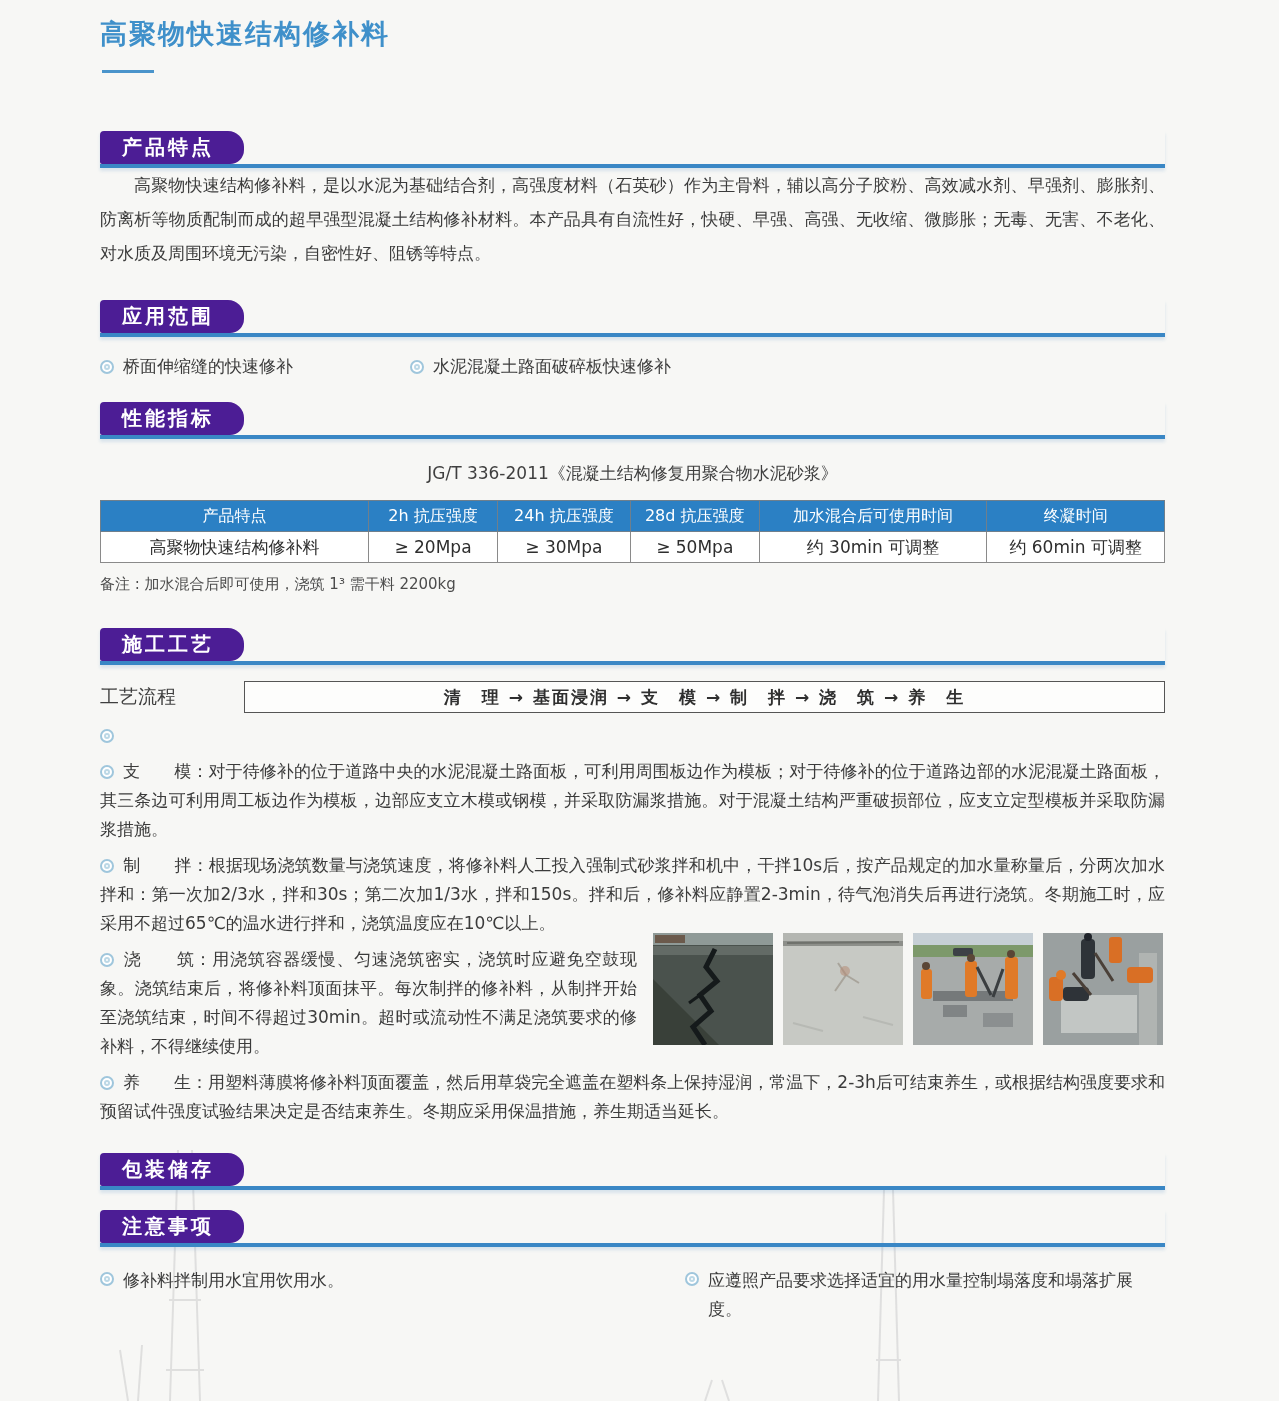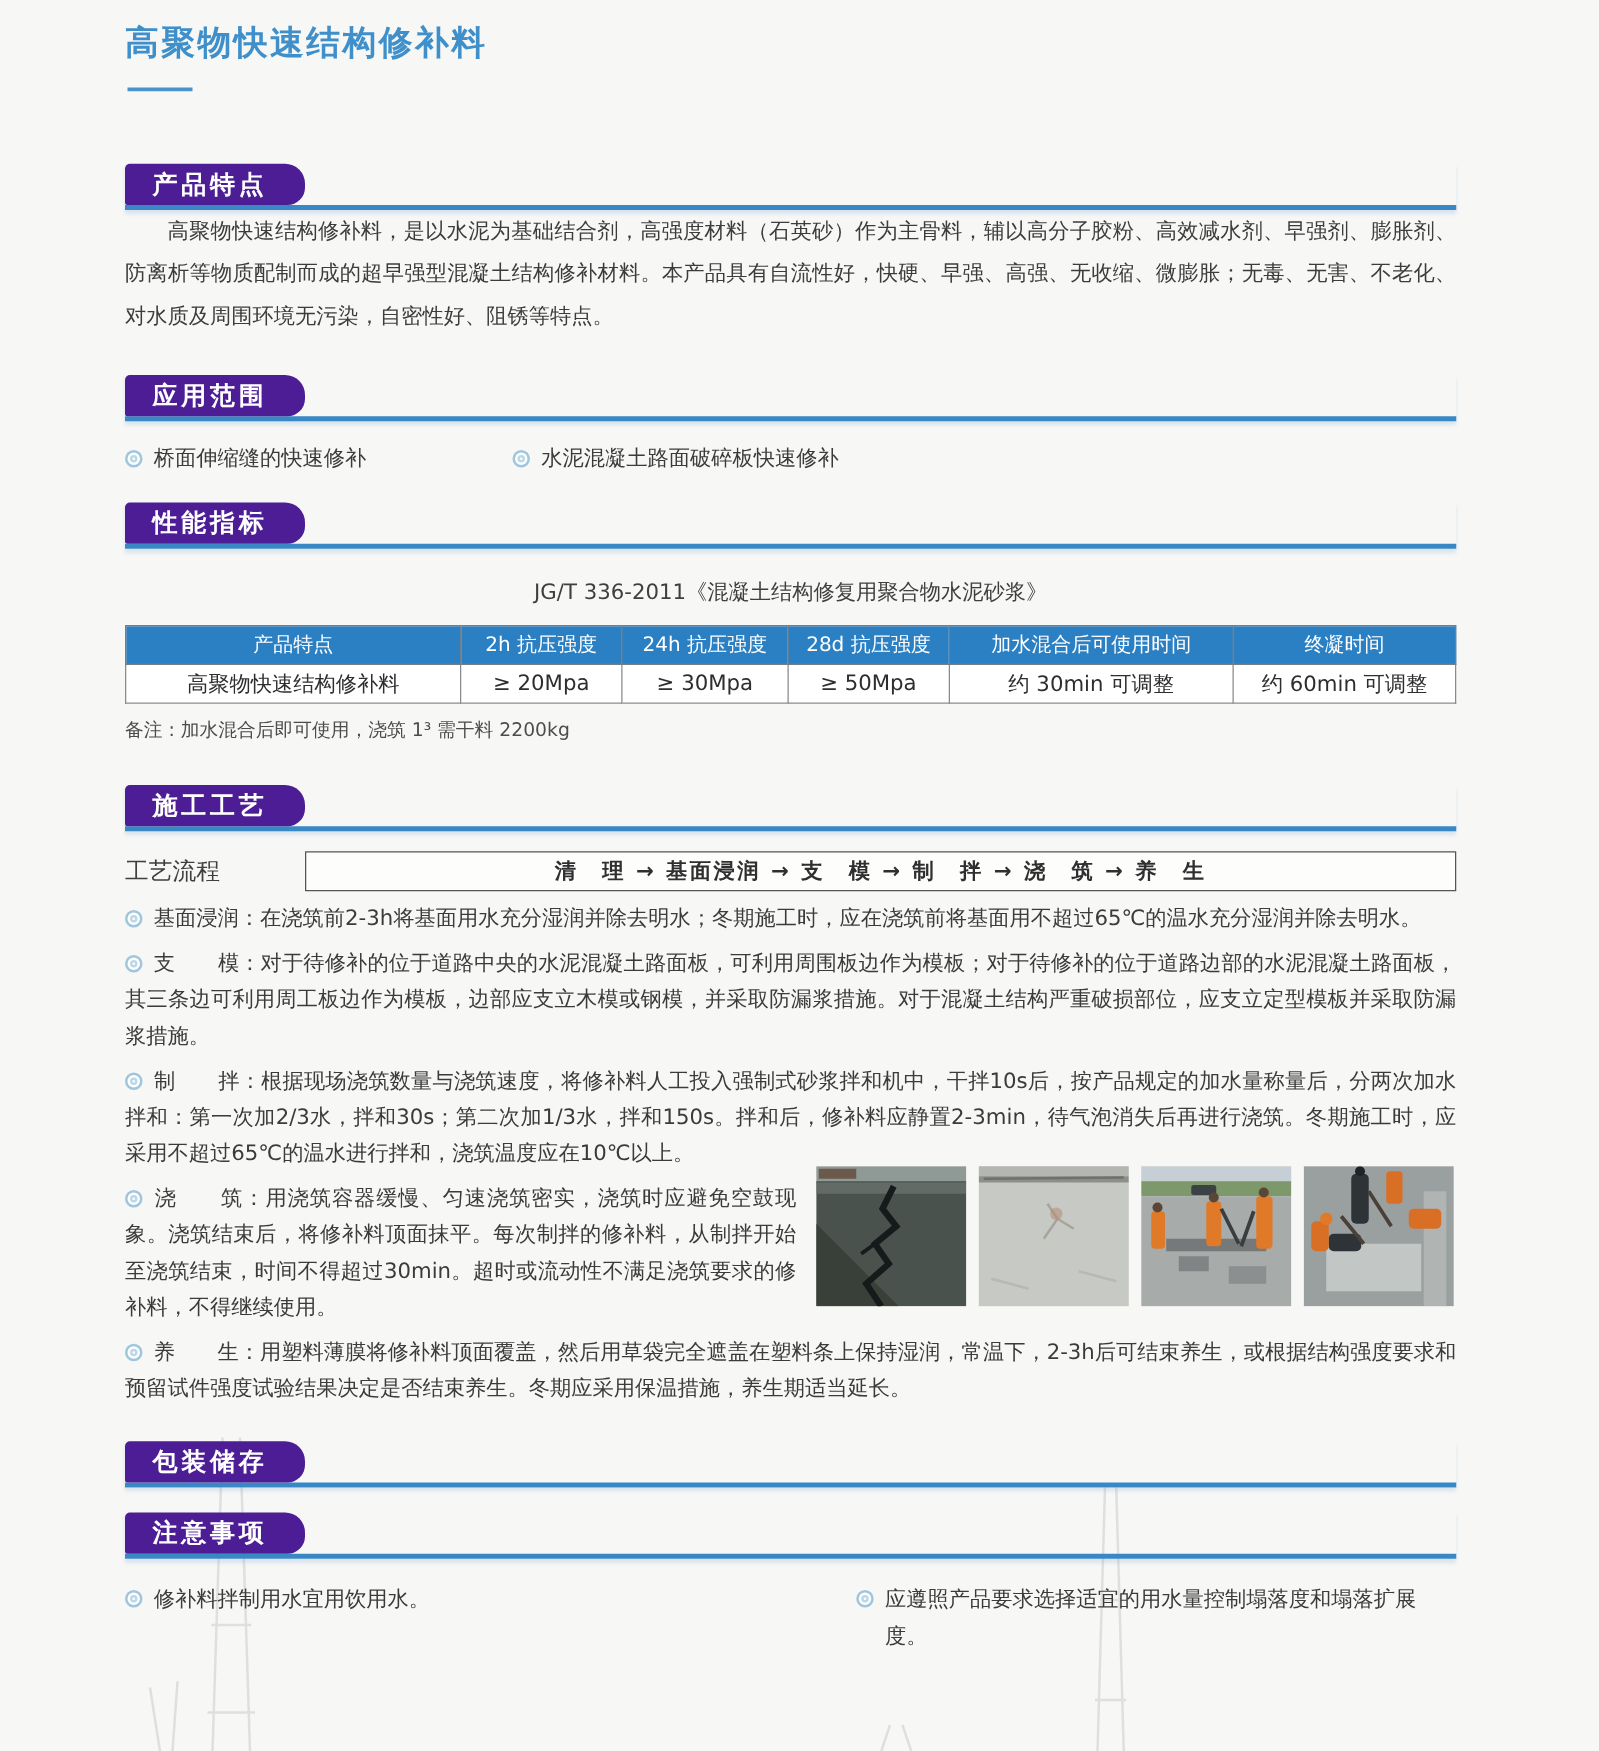--- a/index.html
+++ b/index.html
@@ -189,21 +189,21 @@
   <div class="section-header mt36">
     <span class="section-tab">施工工艺</span>
   </div>
 
   <div class="flow-row">
     <span class="flow-label">工艺流程</span>
     <div class="flow-box">清　理 → 基面浸润 → 支　模 → 制　拌 → 浇　筑 → 养　生</div>
   </div>
 
   <div class="steps">
-    <p class="step"><span class="ring"></span><span>基面浸润：在浇筑前2-3h将基面用水充分湿润并除去明水；冬期施工时，应在浇筑前将基面用不超过65℃的温水充分湿润并除去明水。</span></p>
+    <p class="step"><span class="ring"></span></p>
     <p class="step"><span class="ring"></span><span>支　　模：对于待修补的位于道路中央的水泥混凝土路面板，可利用周围板边作为模板；对于待修补的位于道路边部的水泥混凝土路面板，其三条边可利用周工板边作为模板，边部应支立木模或钢模，并采取防漏浆措施。对于混凝土结构严重破损部位，应支立定型模板并采取防漏浆措施。</span></p>
     <p class="step"><span class="ring"></span><span>制　　拌：根据现场浇筑数量与浇筑速度，将修补料人工投入强制式砂浆拌和机中，干拌10s后，按产品规定的加水量称量后，分两次加水拌和：第一次加2/3水，拌和30s；第二次加1/3水，拌和150s。拌和后，修补料应静置2-3min，待气泡消失后再进行浇筑。冬期施工时，应采用不超过65℃的温水进行拌和，浇筑温度应在10℃以上。</span></p>
 
     <div class="photos">
       <div class="photo">
         <svg viewBox="0 0 120 112" preserveAspectRatio="none">
           <rect width="120" height="14" fill="#8f9a97"></rect>
           <rect x="2" y="2" width="30" height="8" fill="#6b5a4c"></rect>
           <rect y="12" width="120" height="100" fill="#4a524d"></rect>
           <polygon points="0,112 0,46 66,112" fill="#394039"></polygon>

